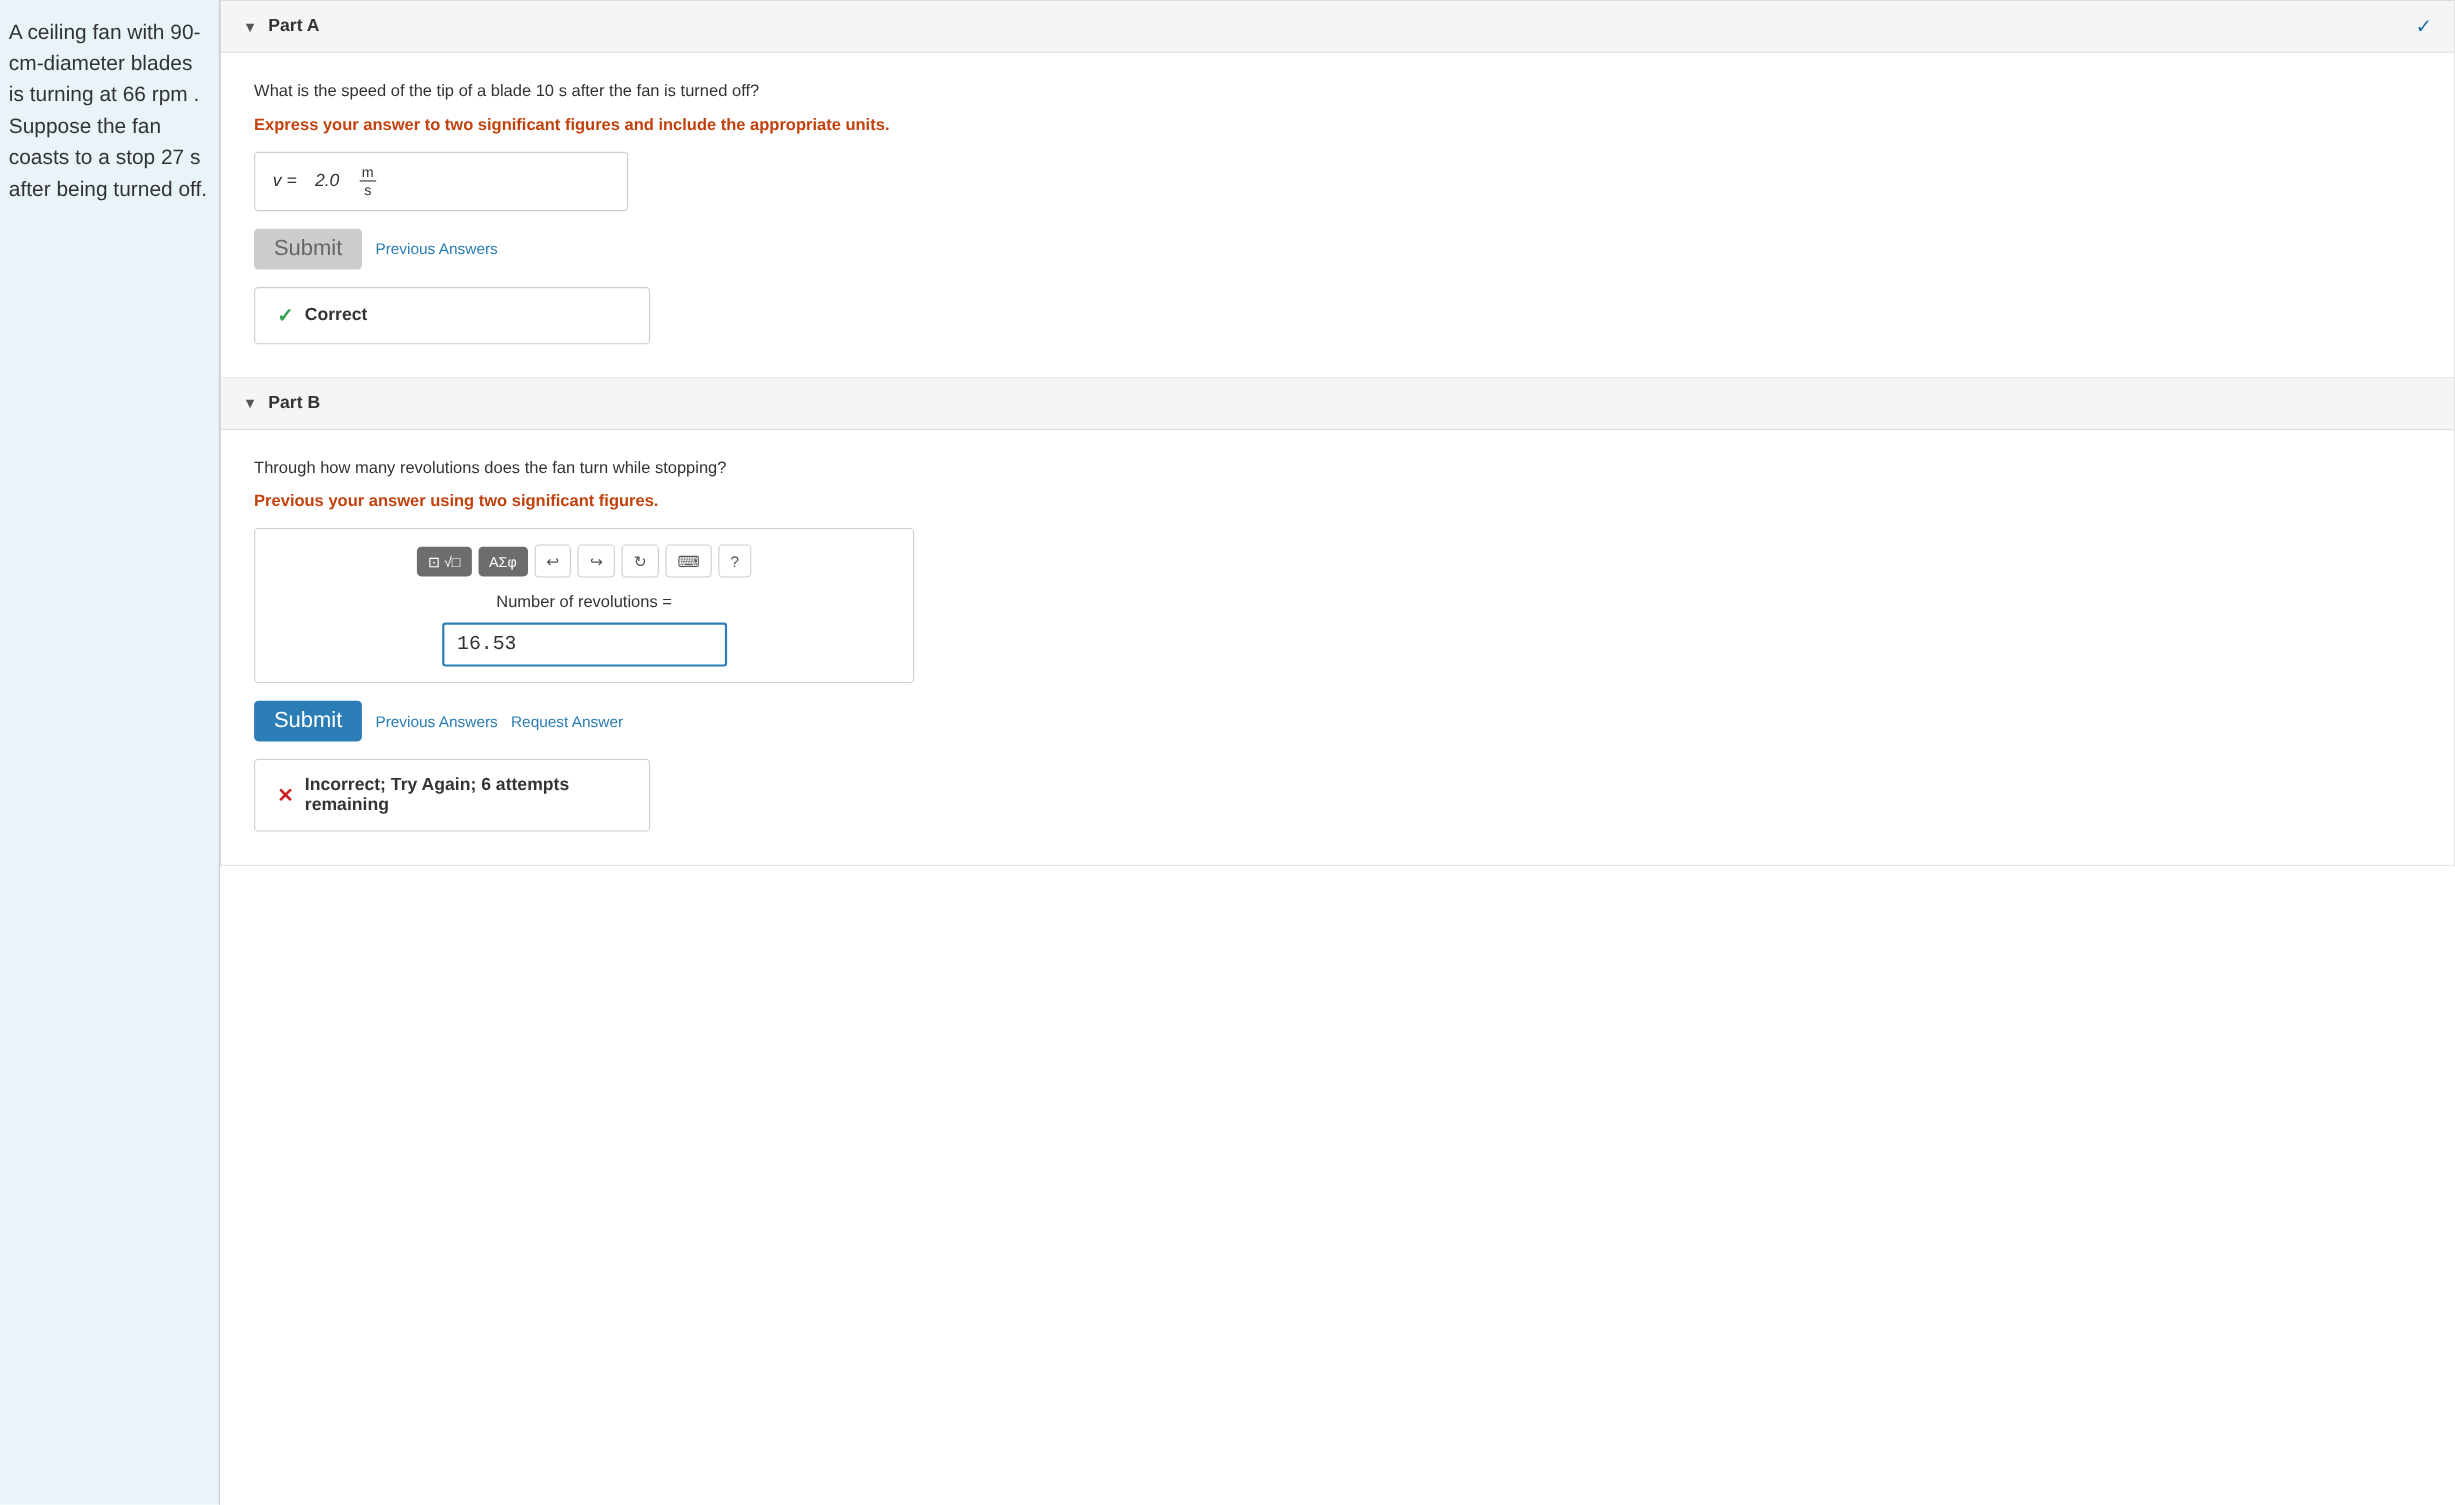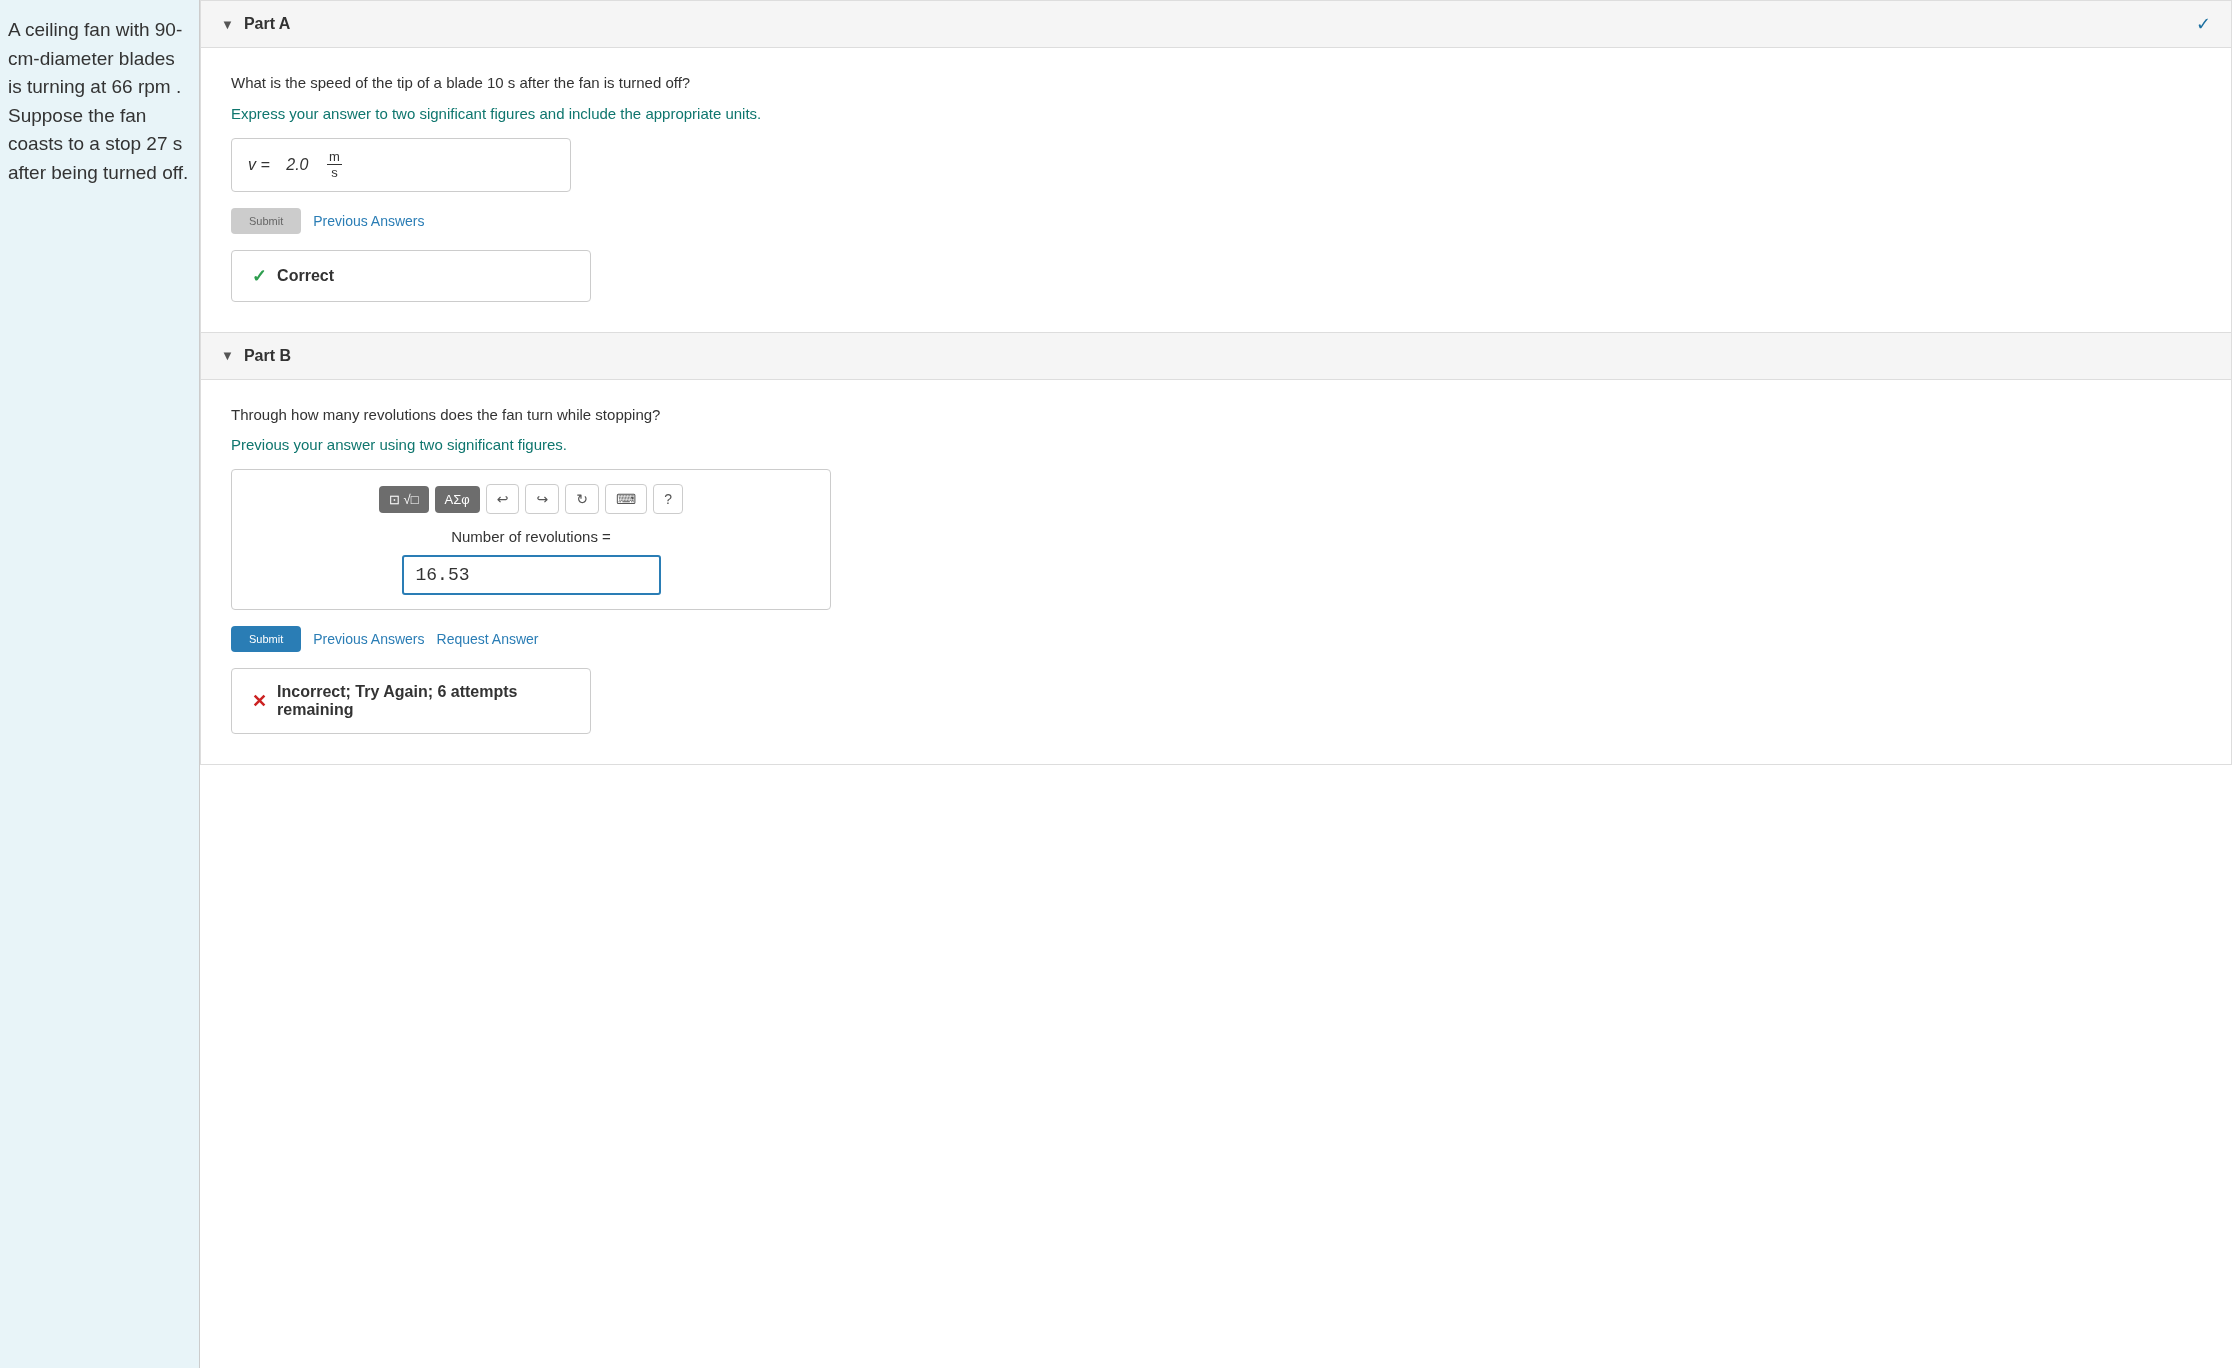--- a/index.html
+++ b/index.html
@@ -68,23 +68,23 @@
     }
 
     .question-text {
       font-size: 15px;
       color: #333;
       margin-bottom: 10px;
       line-height: 1.5;
     }
 
     .instruction-text {
-      font-weight: normal;
+      font-weight: bold;
       font-size: 15px;
-      color: #0f766e;
+      color: #c2410c;
       margin-bottom: 16px;
     }
 
     .answer-box {
       border: 1px solid #ccc;
       border-radius: 4px;
       padding: 10px 16px;
       display: inline-flex;
       align-items: center;
       min-width: 340px;
@@ -126,21 +126,21 @@
       gap: 12px;
       margin-bottom: 16px;
     }
 
     .submit-btn {
       background: #ccc;
       color: #666;
       border: none;
       padding: 7px 18px;
       border-radius: 4px;
-      font-size: 11px;
+      font-size: 20px;
       cursor: default;
     }
 
     .submit-btn.active {
       background: #2a7db5;
       color: #fff;
       cursor: pointer;
     }
 
     .link-btn {

